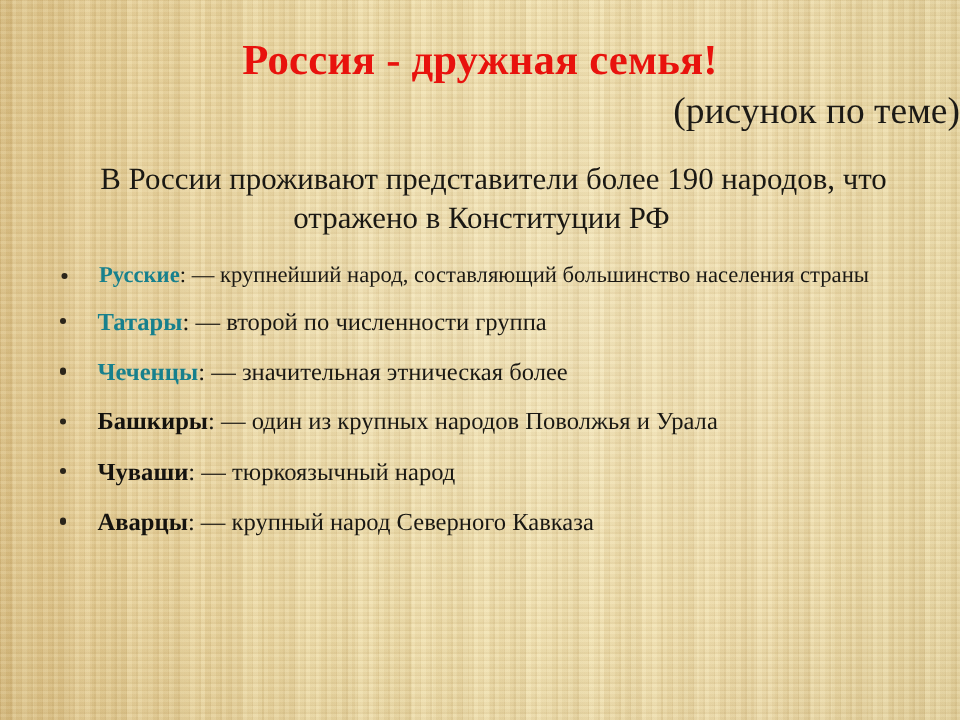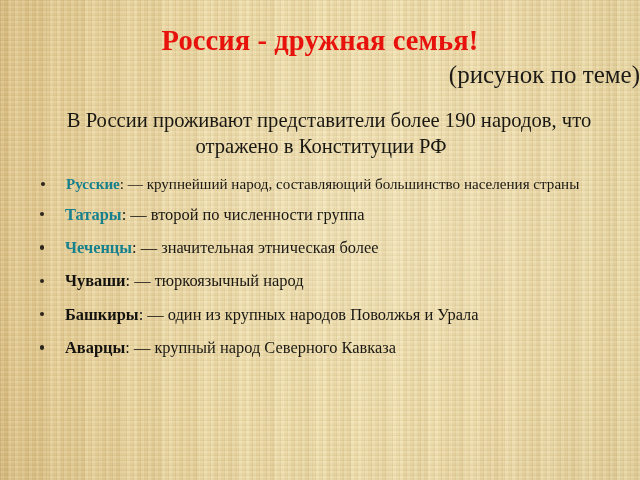--- a/index.html
+++ b/index.html
@@ -170,19 +170,19 @@
       <h1 class="slide-title">Россия - дружная семья!</h1>
       <h2 class="slide-subtitle">(рисунок по теме)</h2>
     </div>
 
     <p class="intro">В России проживают представители более 190 народов, что отражено в Конституции РФ</p>
 
     <ul class="people-list">
         <li class="people-item is-compact"><span class="bullet-dot"></span><span class="people-name accent-teal">Русские</span><span class="people-sep">: — </span><span class="people-desc">крупнейший народ, составляющий большинство населения страны</span></li>
         <li class="people-item"><span class="bullet-dot"></span><span class="people-name accent-teal">Татары</span><span class="people-sep">: — </span><span class="people-desc">второй по численности группа</span></li>
         <li class="people-item"><span class="bullet-dot"></span><span class="people-name accent-teal">Чеченцы</span><span class="people-sep">: — </span><span class="people-desc">значительная этническая более</span></li>
+        <li class="people-item"><span class="bullet-dot"></span><span class="people-name accent-dark">Башкиры</span><span class="people-sep">: — </span><span class="people-desc">один из крупных народов Поволжья и Урала</span></li>
         <li class="people-item"><span class="bullet-dot"></span><span class="people-name accent-dark">Чуваши</span><span class="people-sep">: — </span><span class="people-desc">тюркоязычный народ</span></li>
-        <li class="people-item"><span class="bullet-dot"></span><span class="people-name accent-dark">Башкиры</span><span class="people-sep">: — </span><span class="people-desc">один из крупных народов Поволжья и Урала</span></li>
         <li class="people-item"><span class="bullet-dot"></span><span class="people-name accent-dark">Аварцы</span><span class="people-sep">: — </span><span class="people-desc">крупный народ Северного Кавказа</span></li>
       </ul>
 
   </div>
 </div>
 
 </body></html>

